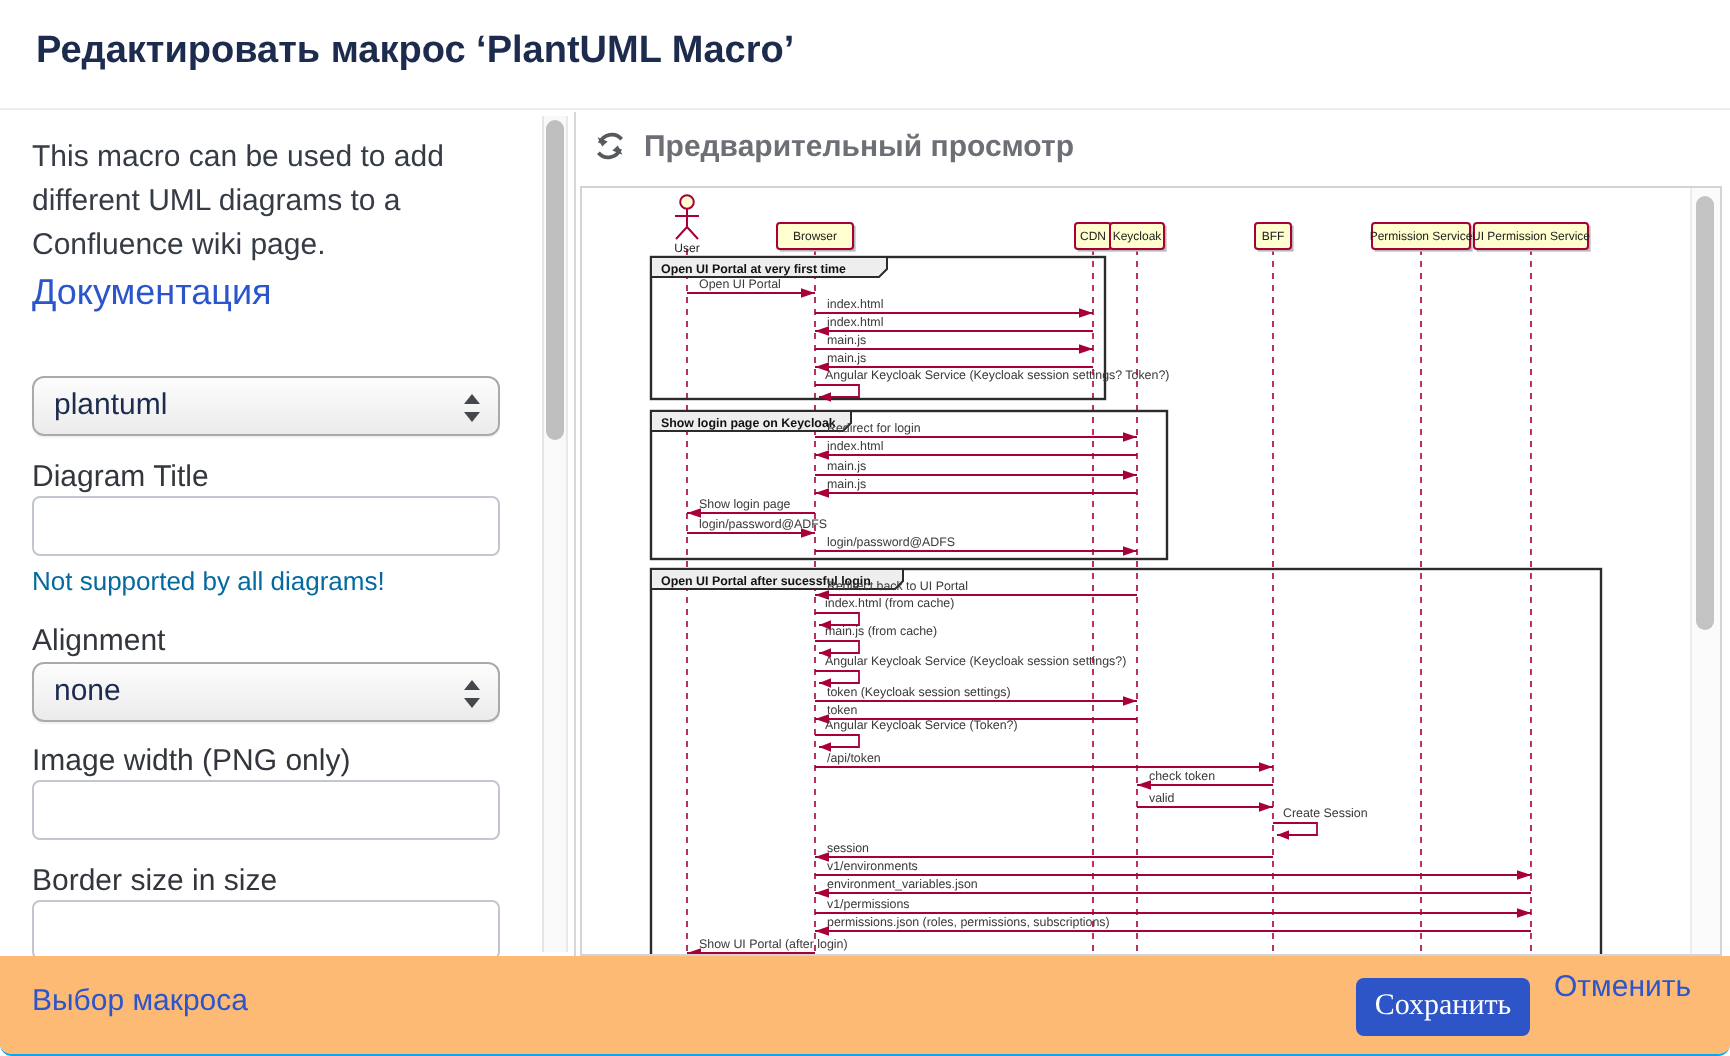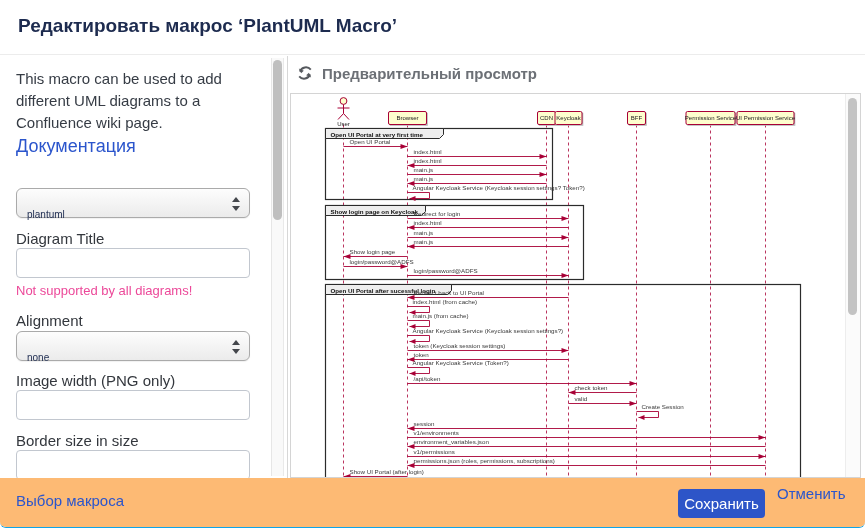--- a/index.html
+++ b/index.html
@@ -14,53 +14,53 @@
   .dlg-title { position:absolute; left:18px; top:15px; font-size:19px; font-weight:bold; color:#1d2b4f; }
   
   .sidebar { position:absolute; left:0; top:56px; width:287px; height:422px; overflow:hidden; }
   .sb-el { position:absolute; left:16px; width:234px; }
   .sb-intro { top:12px; font-size:15px; line-height:22px; color:#363c45; }
   .sb-doclink { top:80px; font-size:18px; color:#2b55cc; text-decoration:none; cursor:pointer; }
   .sb-label { display:block; font-size:15px; color:#33373d; }
   .sb-select {
     height:30px; border:1px solid #aaaaaa; border-radius:6px;
     background:linear-gradient(180deg,#fdfdfd,#ebebeb);
-    font-size:10px; color:#1d2b50; line-height:28px; padding:12px 24px 0 10px;
+    font-size:15px; color:#1d2b50; line-height:28px; padding:0 24px 0 10px;
     position:absolute; left:16px; width:234px; cursor:default;
     box-shadow:0 1px 1px rgba(0,0,0,0.06);
   }
   .sel-arrows { position:absolute; right:9px; top:7px; width:8px; height:16px; }
   .tri-up, .tri-down { position:absolute; left:0; width:0; height:0; border-left:4px solid transparent; border-right:4px solid transparent; }
   .tri-up   { top:1px;  border-bottom:5px solid #44474c; }
   .tri-down { bottom:1px; border-top:5px solid #44474c; }
   .sb-input {
     position:absolute; left:16px; width:234px; height:30px;
     border:1px solid #c2c7cf; border-radius:4px; background:#fff;
     font-family:"Liberation Sans",sans-serif; font-size:15px; color:#333; padding:0 8px;
   }
-  .sb-help { font-size:13px; color:#ec4899; }
+  .sb-help { font-size:13px; color:#0369a1; }
   
   .sb-scroll-track { position:absolute; left:271px; top:2px; width:13px; height:418px; background:#f9f9f9; border-left:1px solid #e6e6e6; border-right:1px solid #e9e9e9; }
   .sb-scroll-thumb { position:absolute; left:273px; top:4px; width:9px; height:160px; background:#bfbfbf; border-radius:4.5px; }
   .pane-divider { position:absolute; left:287px; top:56px; width:1px; height:422px; background:#d7d7d7; }
   
   .preview-header { position:absolute; left:288px; top:58px; width:577px; height:34px; }
   .refresh-icon { position:absolute; left:8px; top:6px; width:18px; height:18px; cursor:pointer; }
   .preview-title { position:absolute; left:34px; top:7px; font-size:15px; font-weight:bold; color:#6c7076; }
   .preview-box { position:absolute; left:290px; top:93px; width:571px; height:385px; border:1px solid #d4d4d4; background:#fff; overflow:hidden; }
   .preview-box svg.diagram { position:absolute; left:0; top:0; }
   .pv-scroll-track { position:absolute; left:554px; top:0; width:15px; height:383px; background:#fbfbfb; border-left:1px solid #ededed; }
   .pv-scroll-thumb { position:absolute; left:557px; top:4px; width:9px; height:217px; background:#c3c3c3; border-radius:4.5px; }
   
   .dlg-footer { position:absolute; left:0; top:478px; width:865px; height:50px; background:#fdba74; }
   .macro-select-link { position:absolute; left:16px; top:14px; font-size:15px; color:#2b55cc; text-decoration:none; cursor:pointer; }
   .save-btn {
     position:absolute; left:678px; top:489px; width:87px; height:29px;
     background:#2d55c8; color:#fff; border:none; border-radius:4px;
-    font-family:Liberation Sans, sans-serif; font-size:15px; cursor:pointer;
+    font-family:Liberation Serif, serif; font-size:15px; cursor:pointer;
   }
   .cancel-link { position:absolute; left:777px; top:485px; font-size:15px; color:#2b55cc; text-decoration:none; cursor:pointer; }
 </style>
 </head>
 <body>
 
 <div class="dialog">
 
   <div class="dlg-header">
     <div class="dlg-title">Редактировать макрос ‘PlantUML Macro’</div>

